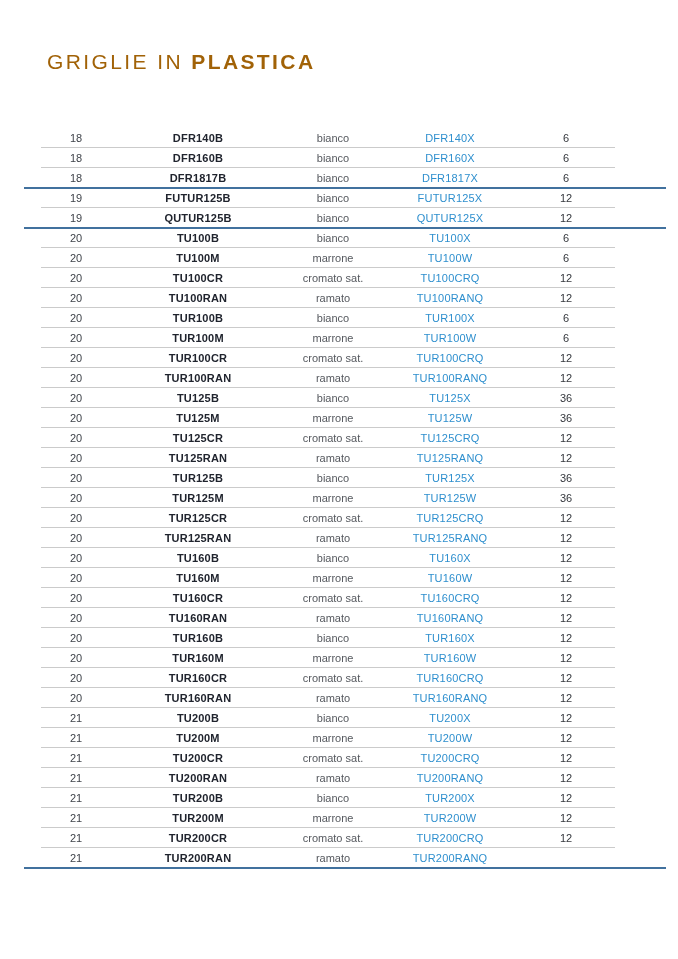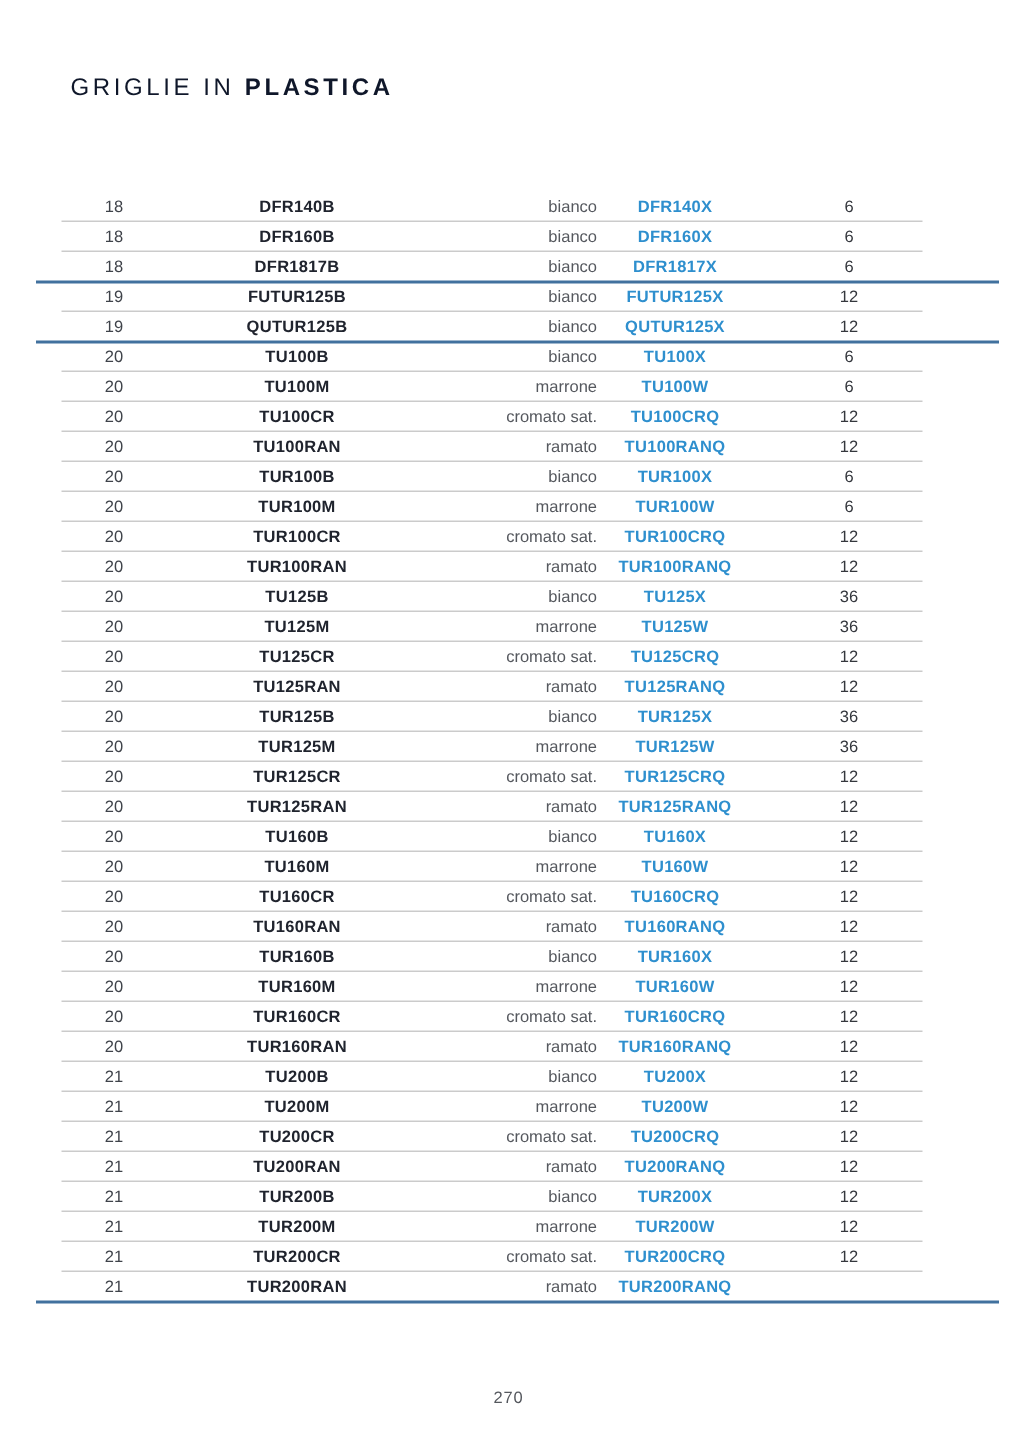--- a/index.html
+++ b/index.html
@@ -9,23 +9,23 @@
     height: 959px;
     background: #ffffff;
     font-family: "Liberation Sans", sans-serif;
     overflow: hidden;
   }
   
   .title {
     position: absolute;
     left: 47px;
     top: 50px;
-    font-size: 16px;
+    font-size: 21px;
     letter-spacing: 2.4px;
-    color: #0f172a;
+    color: #a16207;
     white-space: nowrap;
   }
   .title .light { font-weight: 400; }
   .title .bold  { font-weight: 700; }
 
   
   .thead {
     position: absolute;
     left: 36px;
     top: 92px;
@@ -83,22 +83,22 @@
     background: #41719e;
   }
   .cell {
     text-align: center;
     font-size: 11px;
     white-space: nowrap;
     overflow: visible;
   }
   .cell.pag     { color: #3f434a; }
   .cell.codice  { color: #20242e; font-weight: 700; letter-spacing: 0.2px; }
-  .cell.colore  { color: #55585e; text-align: right; }
-  .cell.blister { color: #2e8fce; font-weight: 700; letter-spacing: 0.2px; }
+  .cell.colore  { color: #55585e; }
+  .cell.blister { color: #2e8fce; font-weight: 400; letter-spacing: 0.2px; }
   .cell.qty     { color: #34373d; }
 
   
   .page-number {
     position: absolute;
     left: 0;
     top: 926px;
     width: 100%;
     text-align: center;
     font-size: 11px;
@@ -371,15 +371,14 @@
   </div>
       <div class="row group-end">
     <span class="cell pag">21</span>
     <span class="cell codice">TUR200RAN</span>
     <span class="cell colore">ramato</span>
     <span class="cell blister">TUR200RANQ</span>
     <span class="cell qty"></span>
   </div>
     </div>
 
-  <div class="page-number">270</div>
 
 </div>
 
 </body></html>

